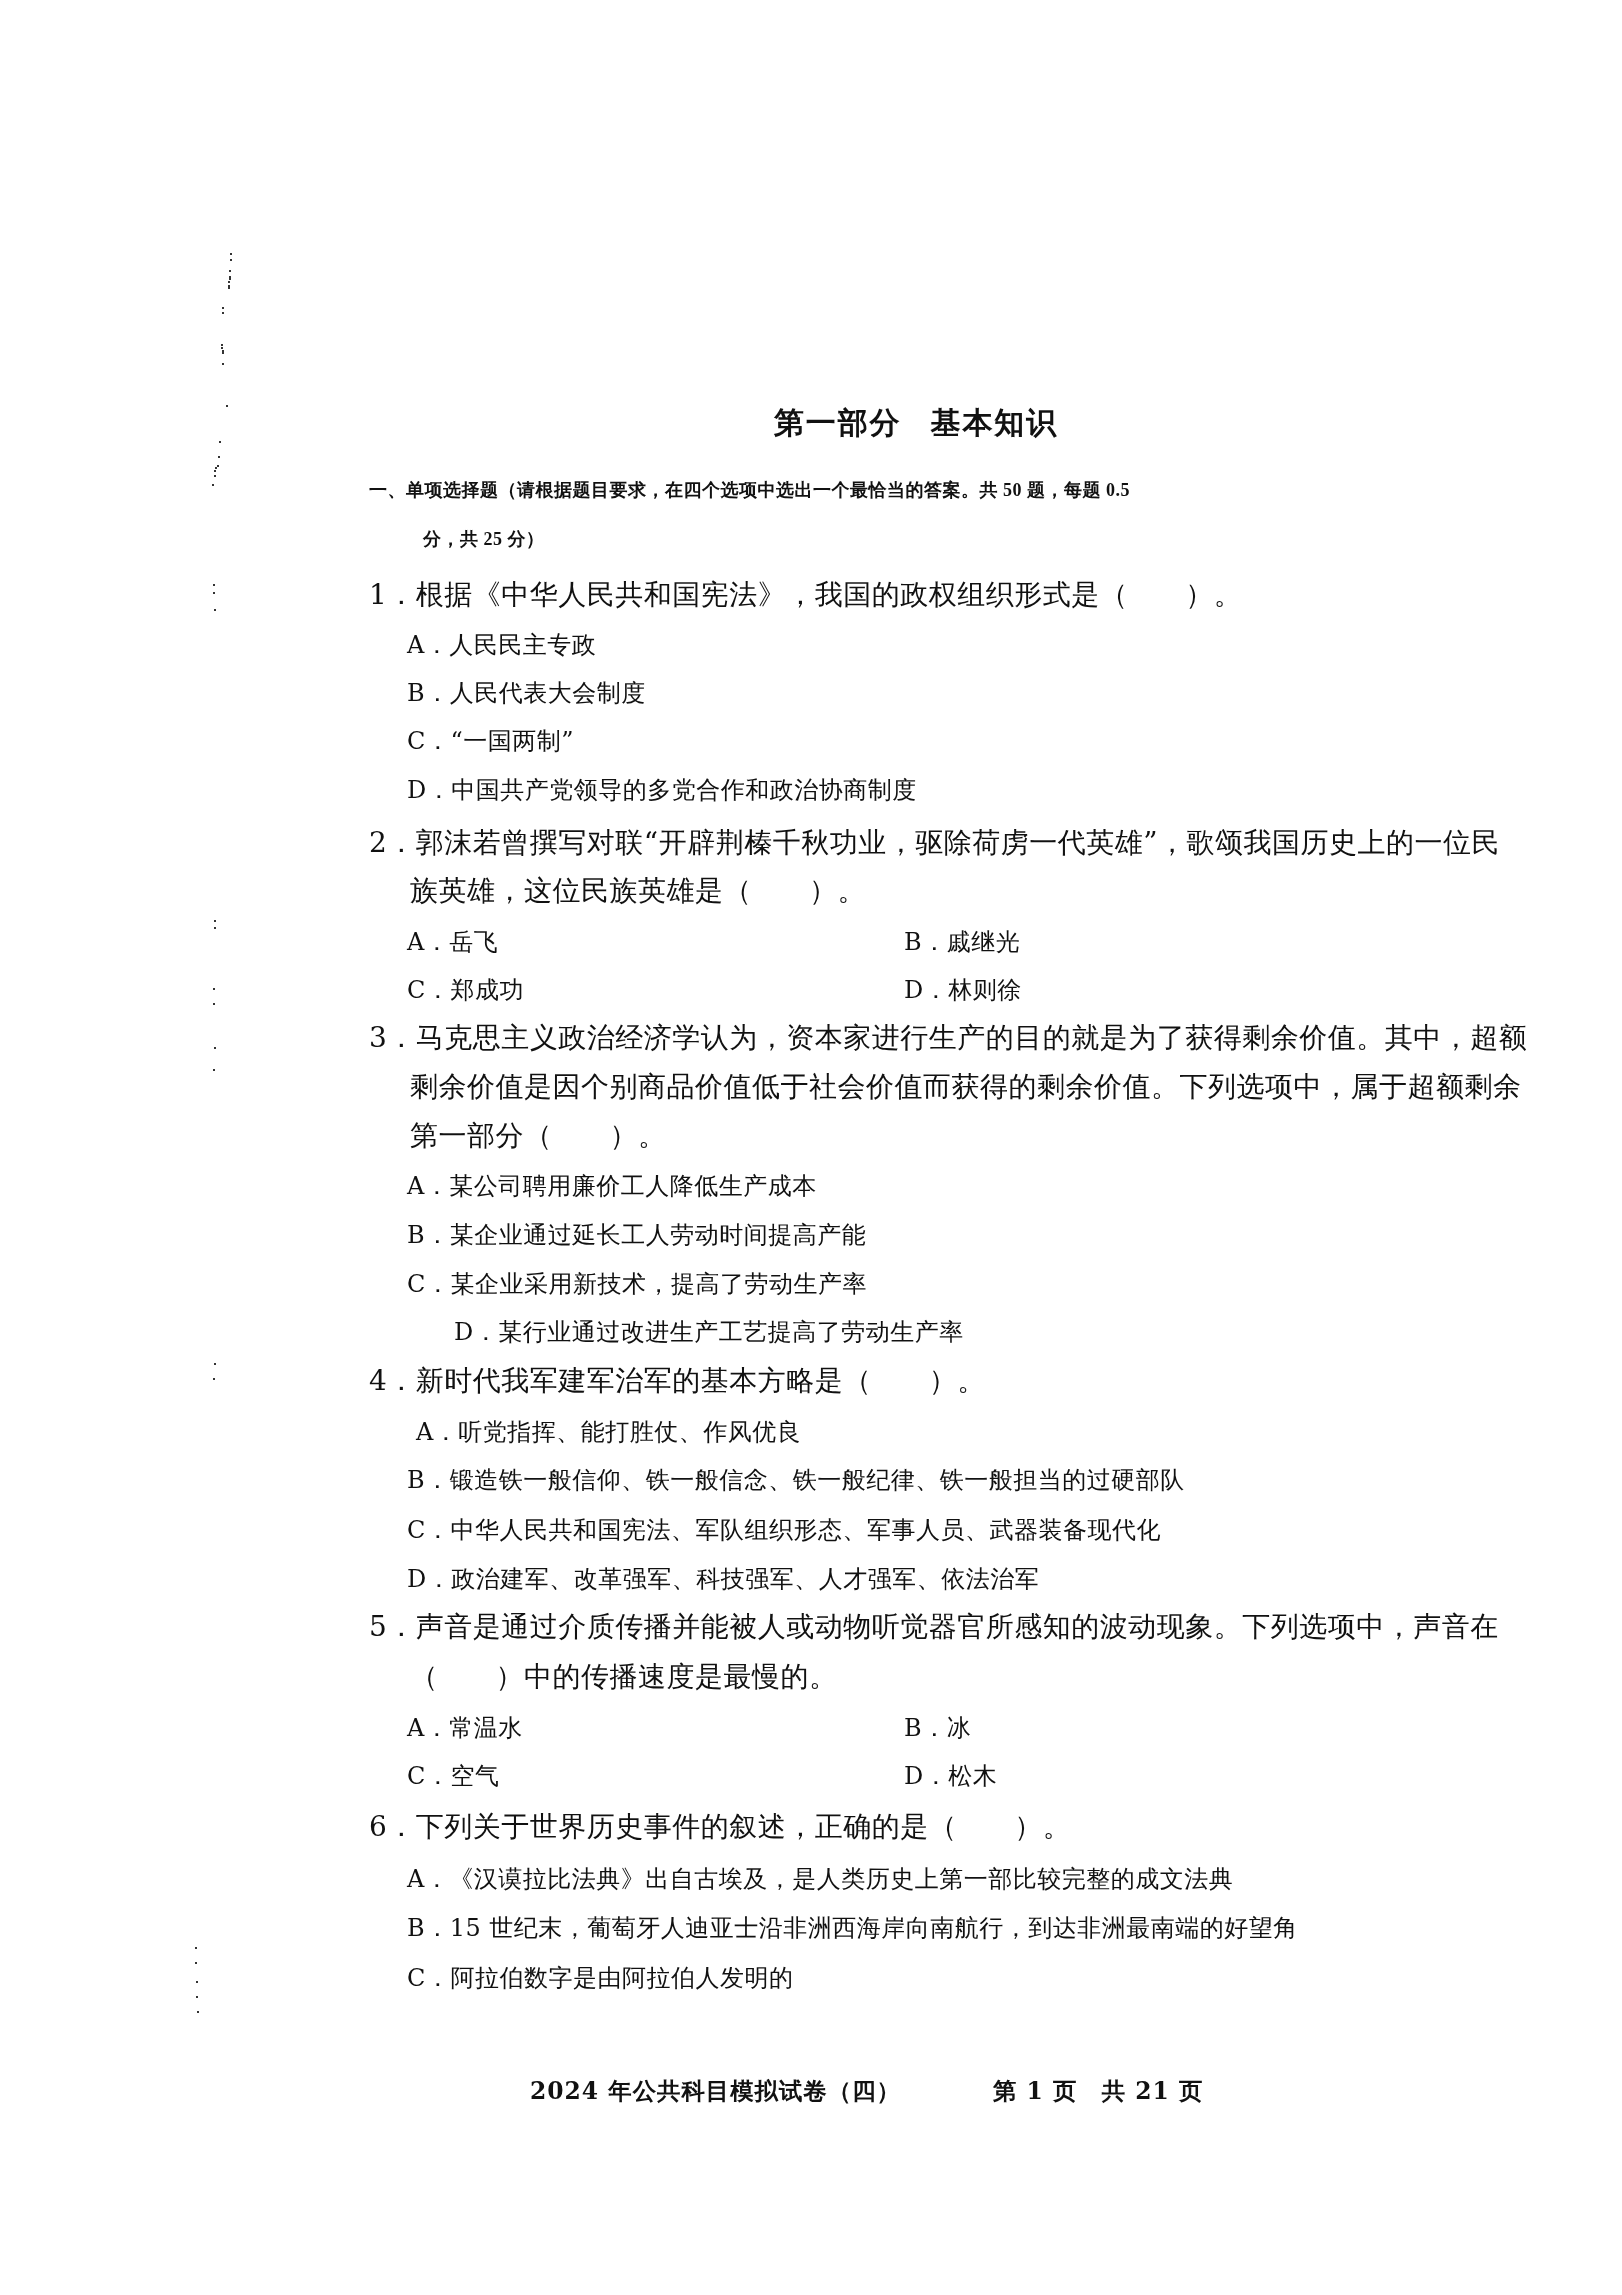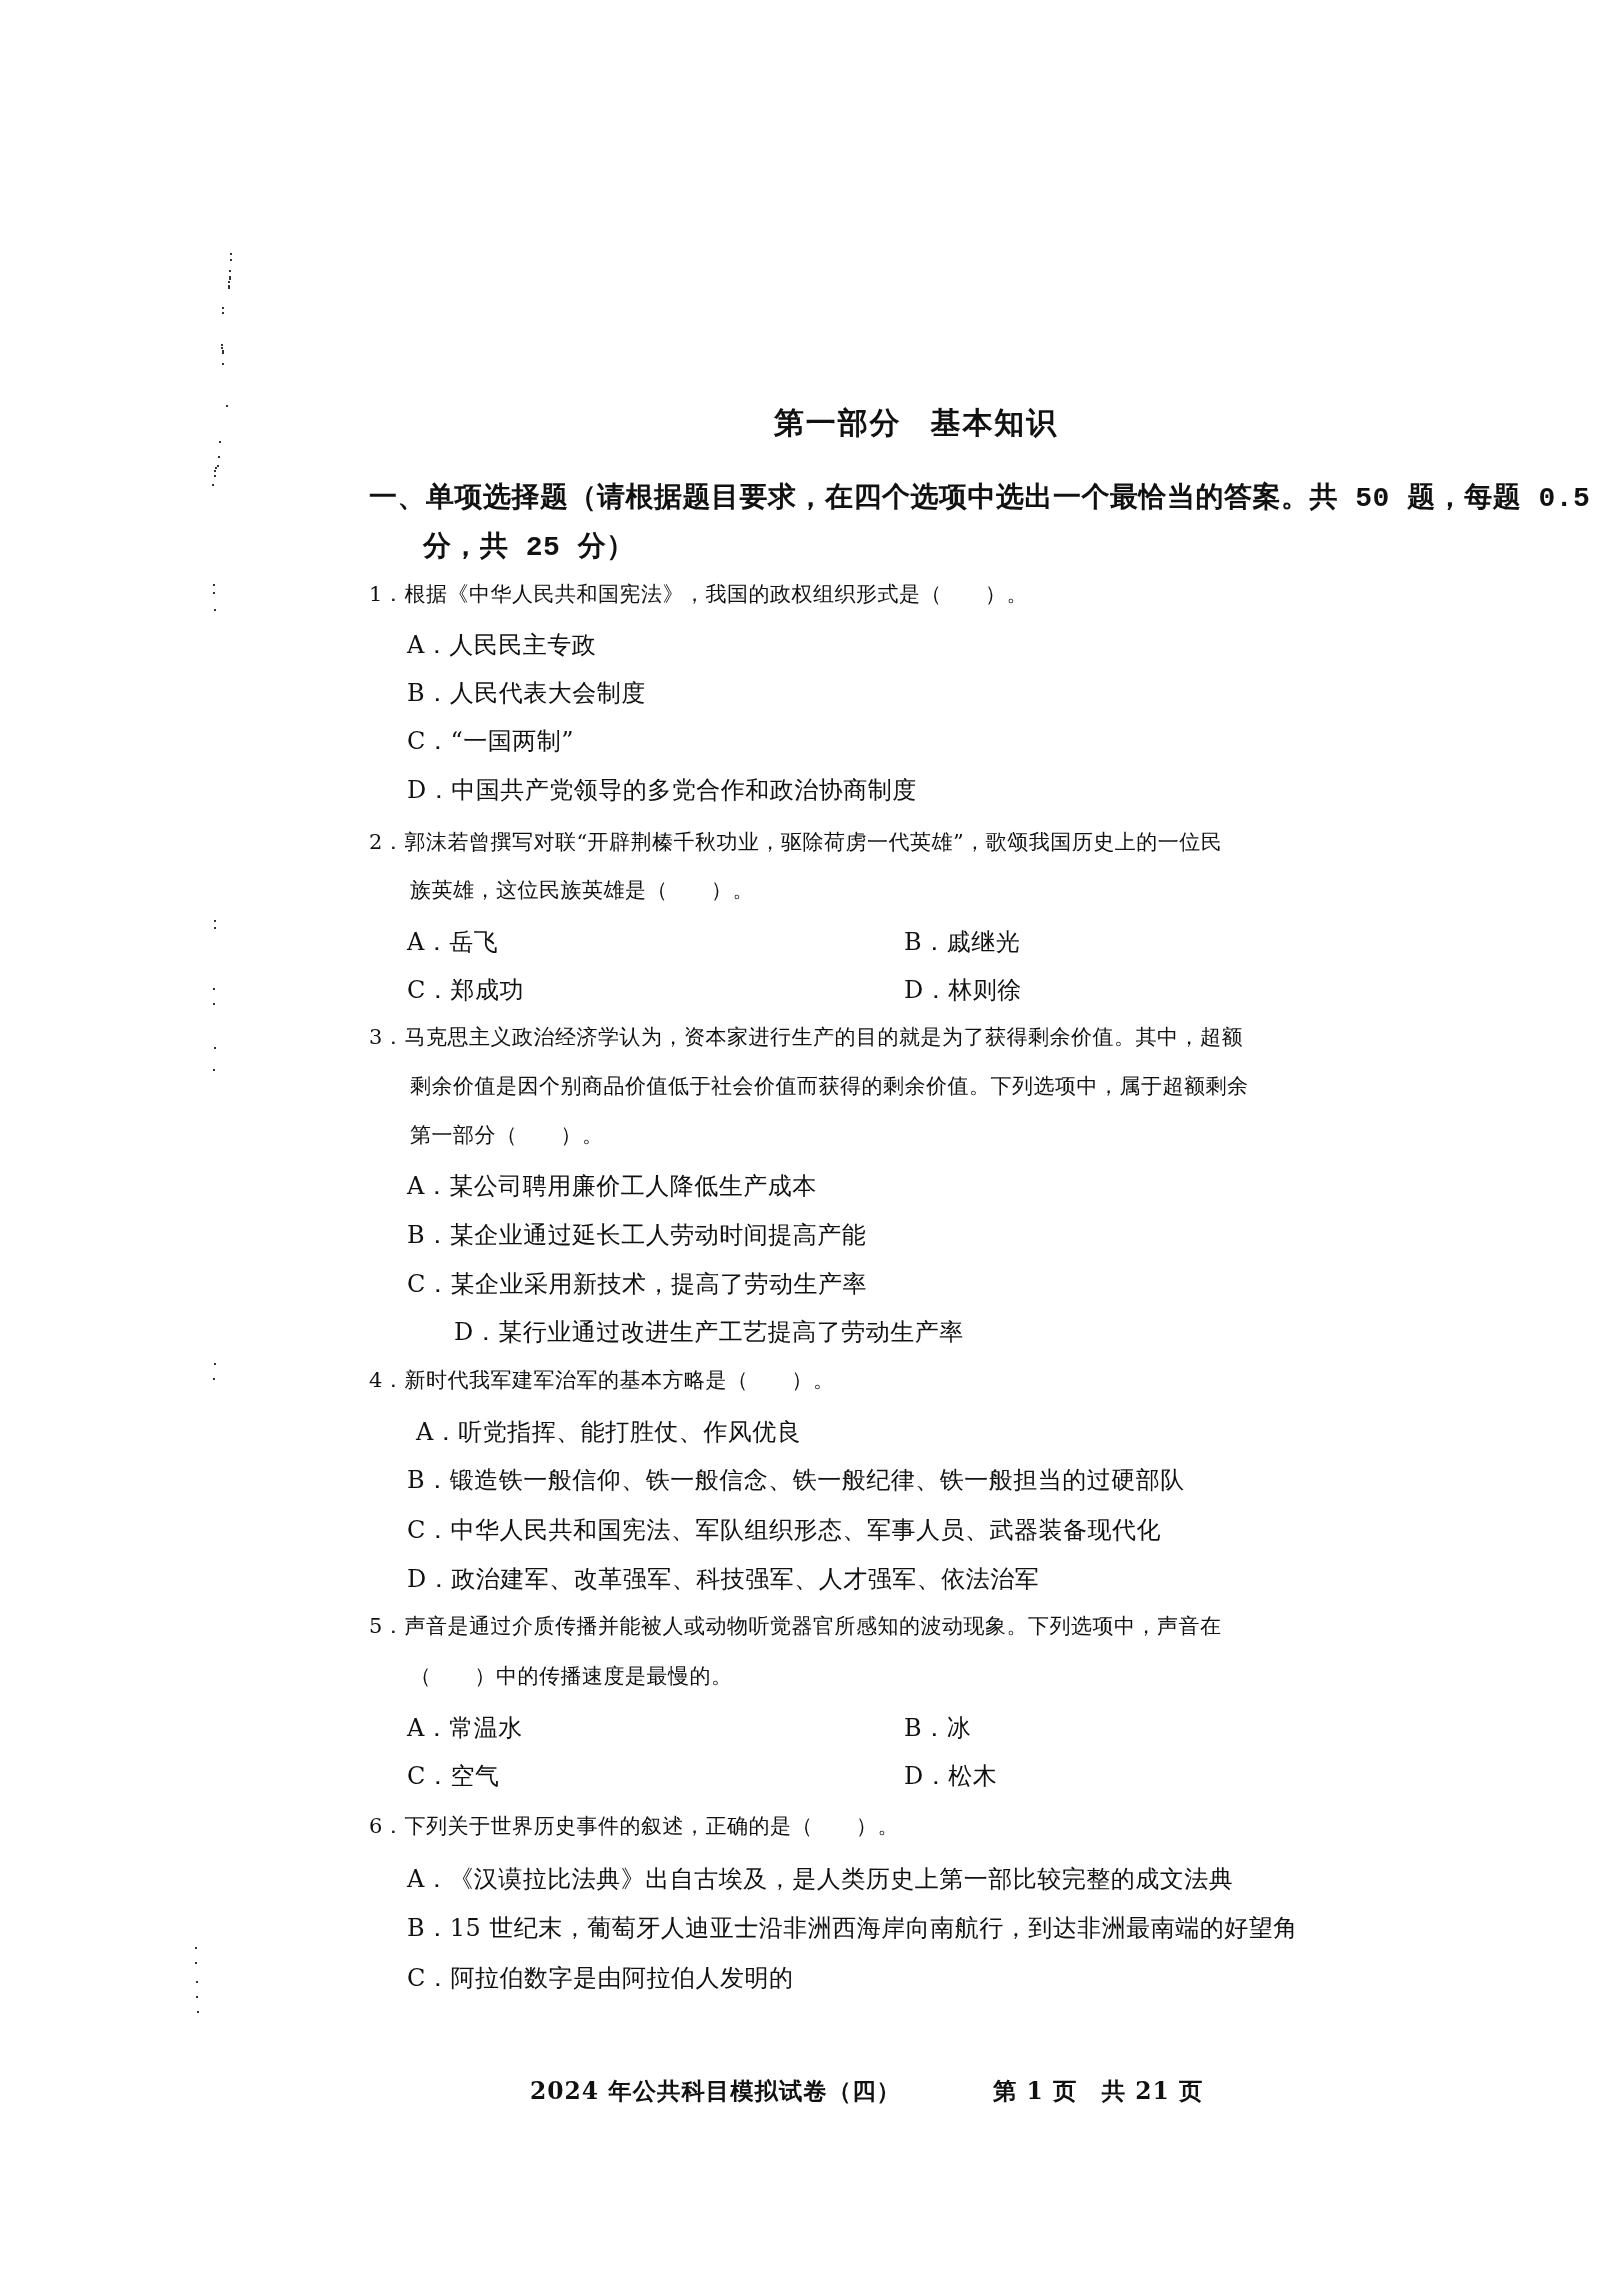--- a/index.html
+++ b/index.html
@@ -3,22 +3,22 @@
 <meta charset="utf-8">
 <style>
   html, body { margin: 0; padding: 0; background: #ffffff; }
   body { width: 1623px; height: 2295px; position: relative; overflow: hidden;
          font-family: "DejaVu Serif", "Liberation Serif", serif; color: #111; }
   .abs { position: absolute; white-space: nowrap; }
   .title { left: 0; width: 1623px; top: 403px; text-align: center;
            font-family: "DejaVu Sans", "Liberation Sans", sans-serif;
            font-weight: bold; font-size: 30px; letter-spacing: 1.9px; padding-left: 209px; box-sizing: border-box; }
   .title .gap { display: inline-block; width: 29px; }
-  .line { font-size: 21px; line-height: 29px; letter-spacing: 0.5px; }
-  .sec { font-family: Liberation Mono, monospace; font-weight: bold; font-size: 28px; letter-spacing: 0.5px; }
+  .line { font-size: 28px; line-height: 29px; letter-spacing: 0.5px; }
+  .sec { font-family: Liberation Serif, serif; font-weight: bold; font-size: 18px; letter-spacing: 0.5px; }
   .opt { font-size: 24px; letter-spacing: 0.5px; }
   .num { display: inline-block; }
   .footer { font-size: 23.4px; font-weight: bold; letter-spacing: 1px; }
   .margin-dot { position: absolute; background: #333; width: 1.9px; height: 1.5px; }
 </style>
 </head>
 <body>
 
 <div class="abs title">
   <span>第一部分</span><span class="gap"></span><span>基本知识</span>

